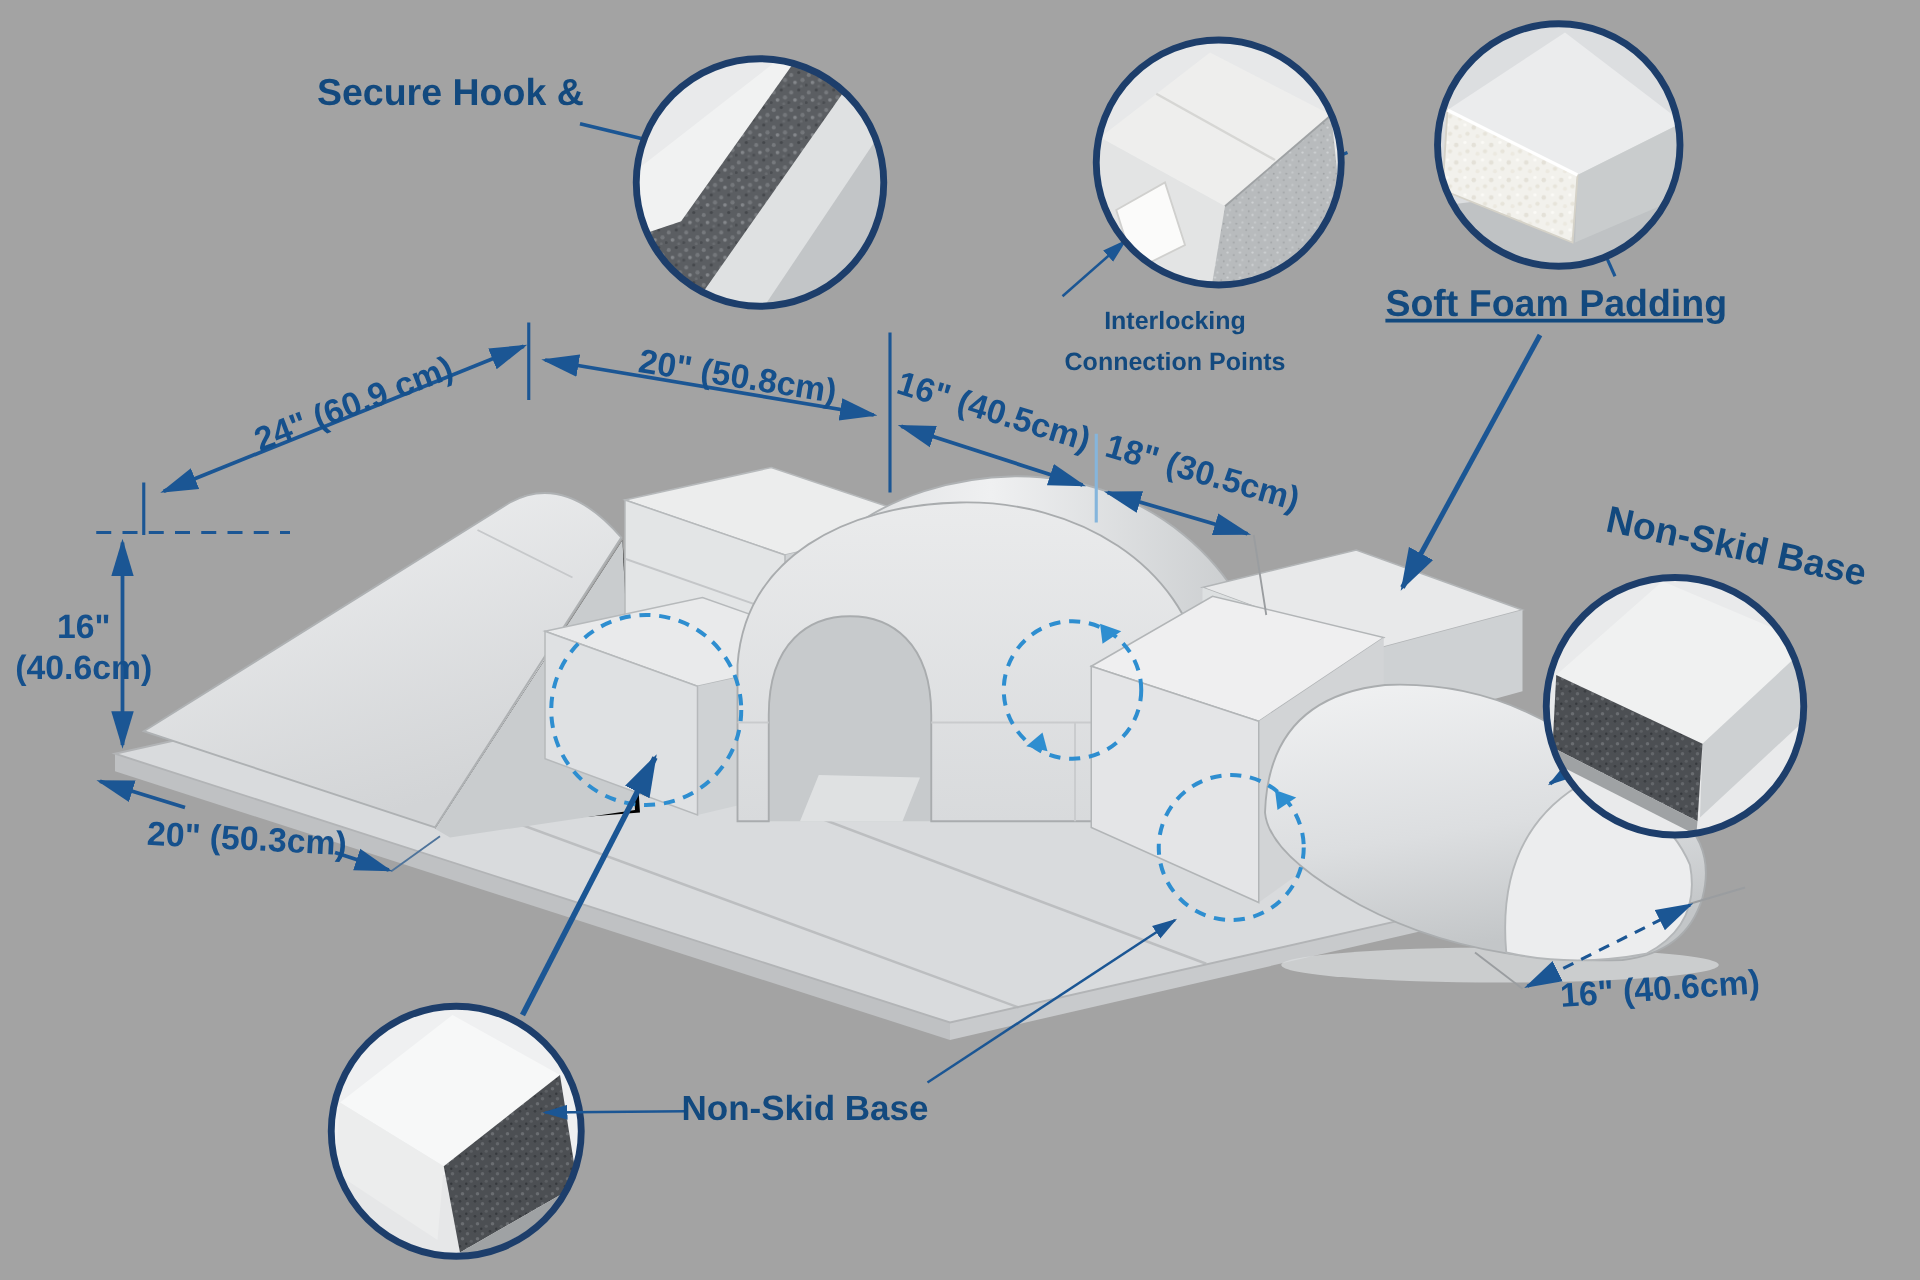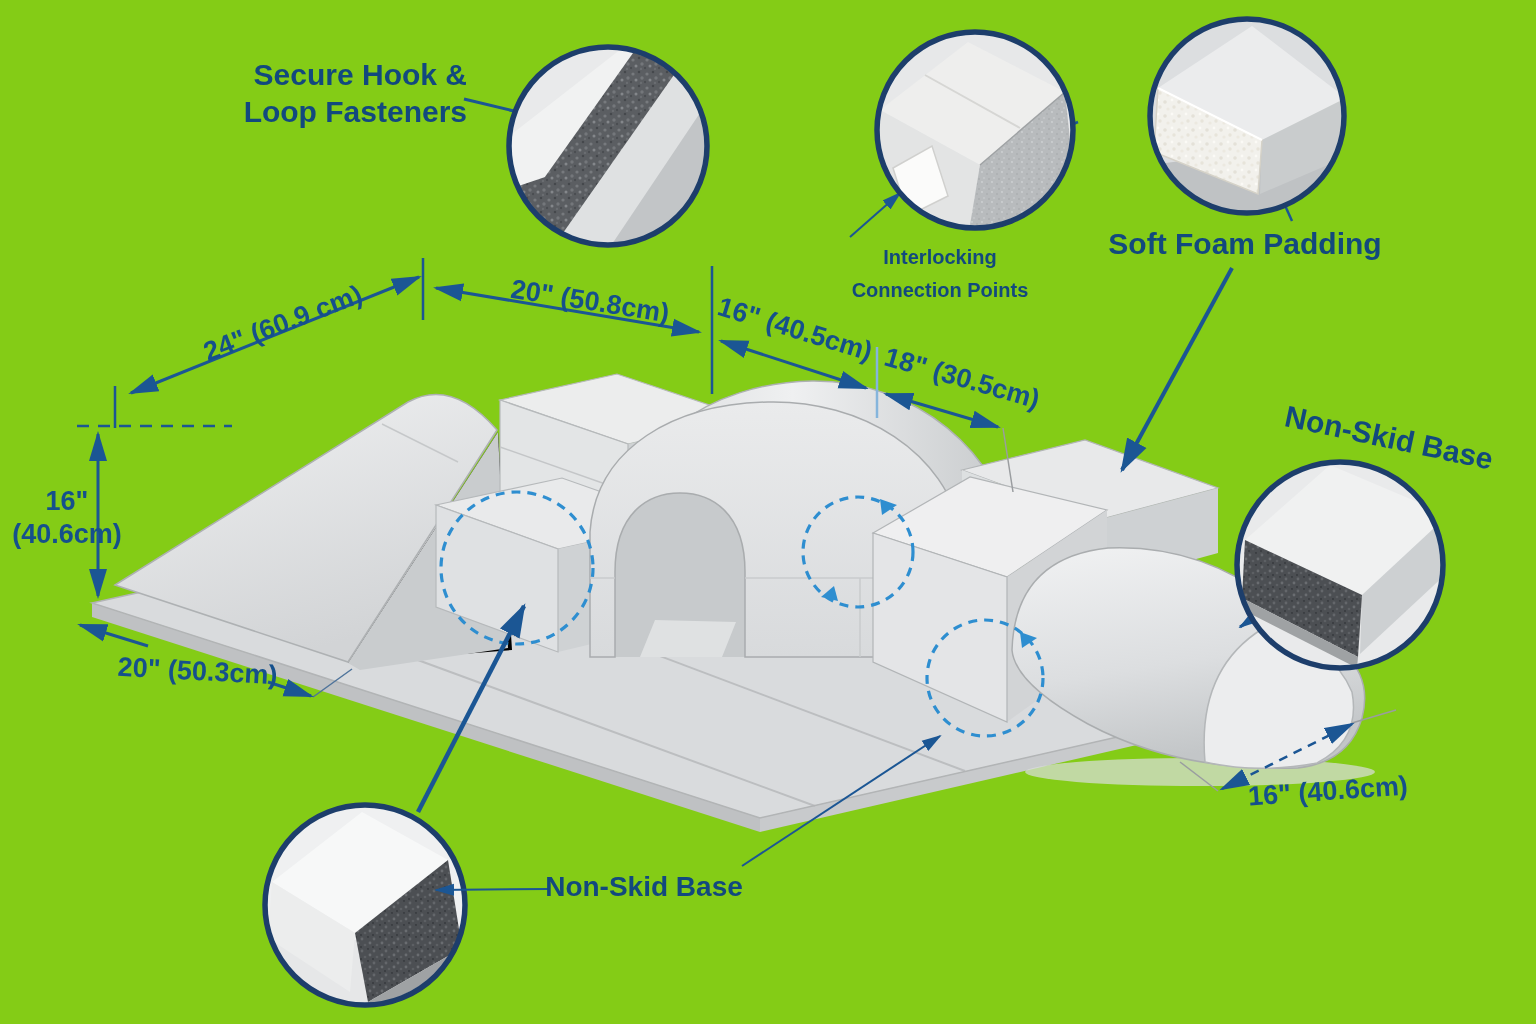--- a/index.html
+++ b/index.html
@@ -1,23 +1,23 @@
 <!DOCTYPE html>
 <html><head>
 <meta charset="utf-8">
 <style>
   html,body{margin:0;padding:0;background:#ffffff;}
-  #stage{position:relative;width:1536px;height:1024px;background:#84cc16;overflow:hidden;
+  #stage{position:relative;width:1536px;height:1024px;background:#a3a3a3;overflow:hidden;
          font-family:"Liberation Sans",sans-serif;}
   svg{position:absolute;left:0;top:0;}
   .label{position:absolute;color:#12497e;font-weight:bold;line-height:1.18;
          font-family:"Liberation Sans",sans-serif;}
   .lbl-hook{left:205px;top:56px;width:262px;text-align:right;font-size:30px;line-height:37px;}
   .lbl-interlock{left:778px;top:241px;width:324px;text-align:center;font-size:20px;line-height:33px;}
-  .lbl-foam{left:1100px;top:226px;width:290px;text-align:center;font-size:30px;}
+  .lbl-foam{left:1100px;top:226px;width:290px;text-align:center;font-size:30px;text-decoration:underline;}
   .lbl-nonskid-right{left:1272px;top:420px;width:234px;text-align:center;font-size:30px;
          transform:rotate(12deg);}
   .lbl-nonskid-bottom{left:534px;top:870px;width:220px;text-align:center;font-size:28px;}
   .dim{position:absolute;color:#15508c;font-weight:bold;font-size:27px;text-align:center;}
   .dim-24{left:183px;top:308px;width:200px;transform:rotate(-21deg);}
   .dim-20top{left:490px;top:286px;width:200px;transform:rotate(9deg);}
   .dim-16top{left:695px;top:314px;width:200px;transform:rotate(17deg);}
   .dim-18{left:862px;top:363px;width:200px;transform:rotate(16deg);}
   .dim-16left{left:2px;top:485px;width:130px;line-height:33px;}
   .dim-20bottom{left:95px;top:656px;width:205px;transform:rotate(3deg);}
@@ -266,21 +266,20 @@
       <polygon points="368,1002 462,948 463,962 369,1014" fill="#9fa2a4"></polygon>
     </g>
     <circle cx="365" cy="905" r="100" fill="none" stroke="#1d3e6b" stroke-width="5.5"></circle>
   </g>
 
   <line x1="548" y1="889" x2="436" y2="890" stroke="#1b5694" stroke-width="2" marker-end="url(#ahSm)"></line>
 </svg>
 
 <div class="label lbl-hook">
   <div>Secure Hook &amp;</div>
-  <div>Loop Fasteners</div>
 </div>
 
 <div class="label lbl-interlock">
   <div>Interlocking</div>
   <div>Connection Points</div>
 </div>
 
 <div class="label lbl-foam">Soft Foam Padding</div>
 
 <div class="label lbl-nonskid-right">Non-Skid Base</div>

